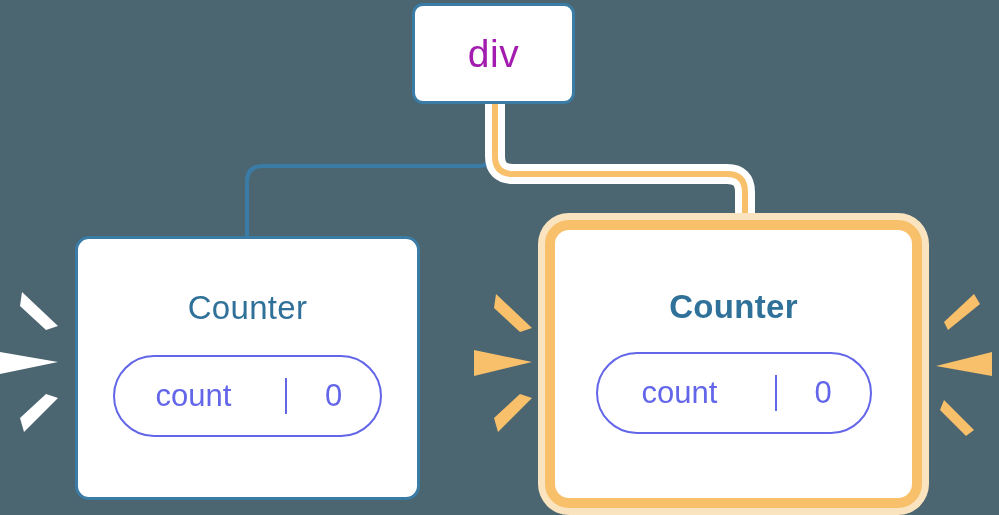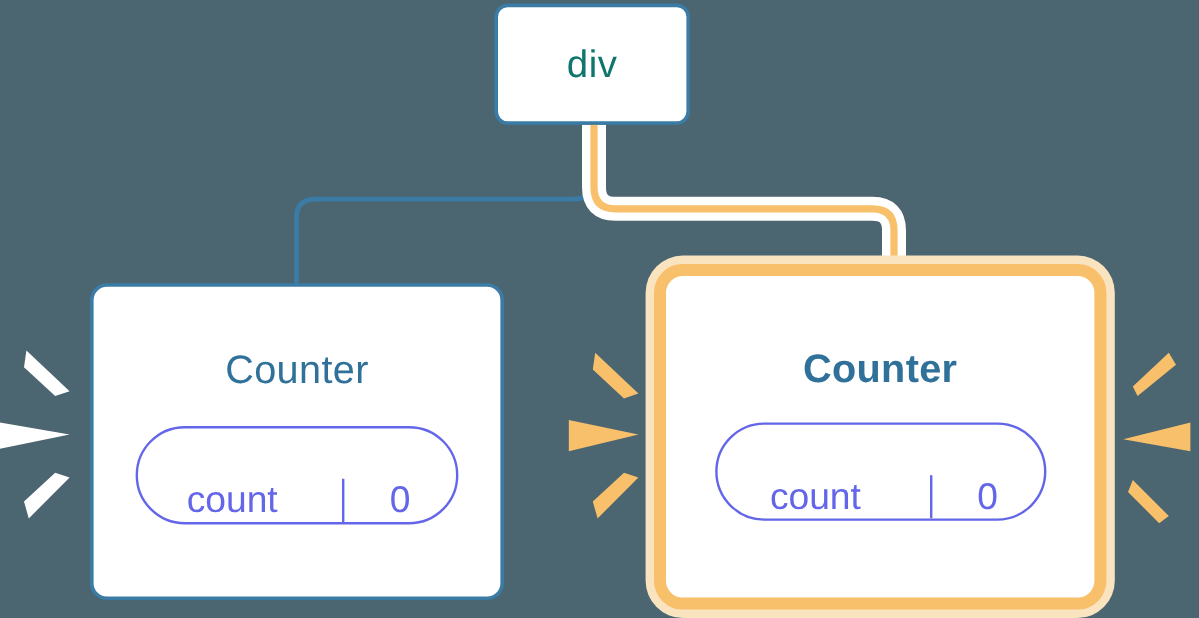--- a/index.html
+++ b/index.html
@@ -34,22 +34,22 @@
     left: 412px;
     top: 3px;
     width: 163px;
     height: 101px;
     border: 3px solid #3a7ca5;
     border-radius: 11px;
     justify-content: center;
     z-index: 5;
   }
   .node-div .node-title {
-    font-size: 32px;
-    color: #0f766e;
+    font-size: 39px;
+    color: #a21caf;
     letter-spacing: 0.5px;
   }
   .node-counter-left {
     left: 75px;
     top: 236px;
     width: 345px;
     height: 264px;
     border: 3px solid #3a7ca5;
     border-radius: 14px;
     z-index: 5;
@@ -72,21 +72,21 @@
   }
   .node-counter-right .node-title {
     font-size: 33px;
     color: #2f7199;
     font-weight: bold;
     margin-top: 58px;
     letter-spacing: 0.3px;
   }
   .pill {
     display: flex;
-    align-items: flex-end;
+    align-items: center;
     border: 2px solid #6366e8;
     border-radius: 999px;
     height: 78px;
     overflow: hidden;
     background: #ffffff;
     gap: 13px;
   }
   .node-counter-left .pill {
     width: 265px;
     margin-top: 28px;

